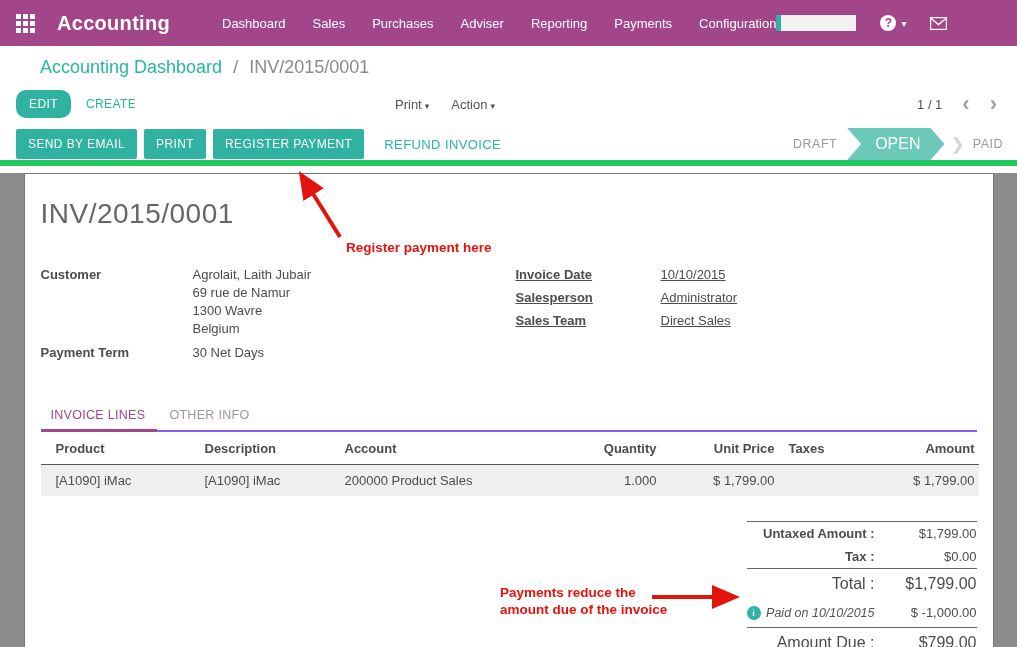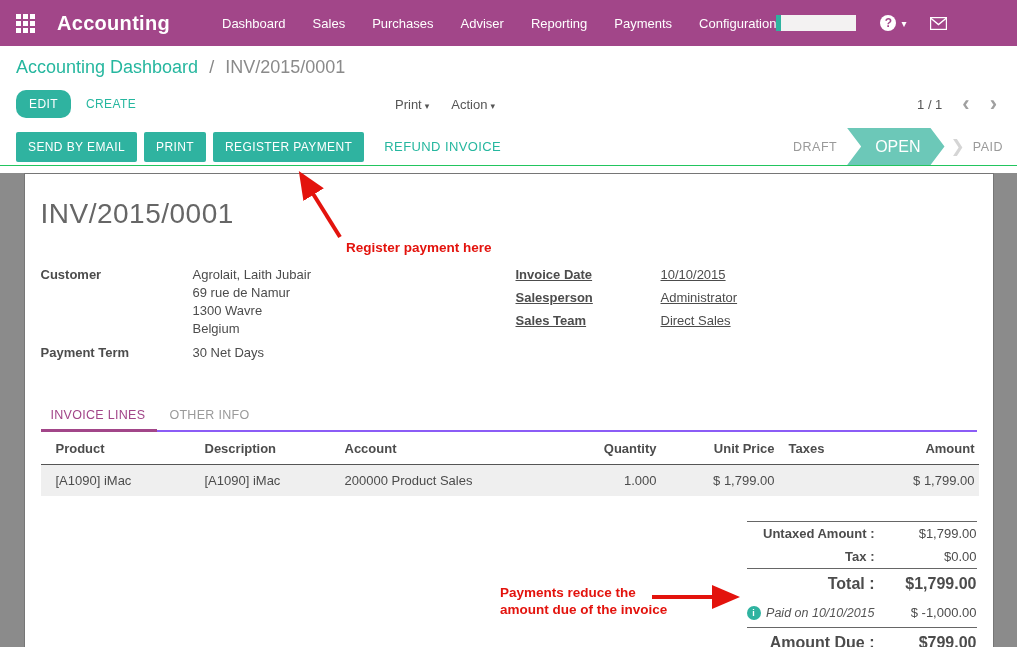--- a/index.html
+++ b/index.html
@@ -16,37 +16,37 @@
   .nav-right { margin-left:auto; display:flex; align-items:center; gap:24px; }
   .white-box { width:80px; height:16px; background:#f3f2f2; border-left:5px solid #2fb3a0; }
   .help-wrap { display:flex; align-items:center; gap:5px; cursor:pointer; }
   .help-circle { width:16px; height:16px; background:#fff; color:#a24689; border-radius:50%;
     font-size:12px; font-weight:bold; display:flex; align-items:center; justify-content:center; }
   .caret-w { color:#fff; font-size:10px; }
   .chat-wrap { display:flex; align-items:center; gap:3px; color:#fff; font-size:15px; cursor:pointer;padding-left:48px; }
 
   
   .header { height:82px; background:#fff; padding:11px 16px 0; position:relative; }
-  .breadcrumb { font-size:18px; }
+  .breadcrumb { font-size:18px;margin-left:24px; }
   .bc-link { color:#26b79f; cursor:pointer; }
   .bc-sep { color:#888; margin:0 6px; }
   .bc-current { color:#8a8a8a; }
   .control-row { margin-top:13px; display:flex; align-items:center; position:relative; height:26px; }
   .btn-edit { background:#2fb3a0; color:#fff; border:none; font-size:12px; letter-spacing:.4px;
     padding:7px 13px; border-radius:10px; cursor:pointer; font-family:inherit; }
   .link-create { color:#26b79f; font-size:12px; letter-spacing:.4px; margin-left:15px; cursor:pointer; }
   .dropdowns { position:absolute; left:379px; display:flex; gap:22px; }
   .dd { font-size:13px; color:#555; cursor:pointer; }
   .dd .caret { font-size:9px; color:#555; margin-left:3px; }
   .pager { position:absolute; right:4px; display:flex; align-items:center; gap:20px; }
   .pager-count { font-size:13px; color:#555; }
   .pg-chev { color:#a0a0a0; font-size:22px; line-height:20px; cursor:pointer; font-weight:bold; }
 
   
-  .statusbar { height:38px; background:#fff; border-bottom:1px solid #22c55e; display:flex; align-items:center; padding-left:16px; }
+  .statusbar { height:38px; background:#fff; border-bottom:6px solid #22c55e; display:flex; align-items:center; padding-left:16px; }
   .sb-btn { background:#2fb3a0; color:#fff; border:none; font-size:12px; letter-spacing:.4px;
     padding:8px 12px; border-radius:2px; margin-right:7px; cursor:pointer; font-family:inherit; }
   .sb-link { color:#26b79f; font-size:13px; letter-spacing:.4px; margin-left:13px; cursor:pointer; }
   .states { margin-left:auto; display:flex; align-items:center; height:100%; }
   .state { font-size:12.5px; letter-spacing:.5px; color:#9a9a9a; cursor:pointer; }
   .state-arrow { height:100%; background:#6cc8b8; color:#fff; display:flex; align-items:center;
     padding:0 24px 0 28px; margin:0 4px 0 10px; cursor:pointer;
     clip-path:polygon(0 0, calc(100% - 14px) 0, 100% 50%, calc(100% - 14px) 100%, 0 100%, 14px 50%); }
   .state-sep { color:#d5d5d5; font-size:17px; margin:0 8px 0 2px; }
   .states .last { margin-right:14px; }
@@ -83,21 +83,21 @@
   .lines .num { text-align:right; }
   .c-prod{width:160px}.c-desc{width:140px}.c-acct{width:240px}.c-qty{width:80px}.c-up{width:118px}.c-tax{width:50px}.c-amt{width:150px}
 
   
   .totals { width:230px; margin:25px 0 0 auto; }
   .t-sep { border-top:1px solid #666; }
   .trow { display:flex; align-items:center; padding:4px 0; font-size:13px; }
   .trow .tlbl { flex:1; text-align:right; font-weight:bold; padding-right:10px; }
   .trow .tval { width:92px; text-align:right; }
   .trow.big { font-size:16px; padding:6px 0; }
-  .trow.big .tlbl, .trow.big .tval { font-weight:bold; }
+  .trow.big .tlbl, .trow.big .tval { font-weight:normal; }
   .paid-row { padding:6px 0 7px; }
   .info-ic { width:14px; height:14px; border-radius:50%; background:#2fb3a0; color:#fff; font-size:9px;
     font-weight:bold; font-style:normal; display:flex; align-items:center; justify-content:center; cursor:pointer; }
   .paid-lbl { flex:1; text-align:right; font-style:italic; color:#555; font-size:12.5px; padding-right:10px; }
 
   
   .overlay { position:absolute; left:0; top:0; width:1017px; height:647px; pointer-events:none; }
   .anno { position:absolute; color:#e3130d; font-weight:bold; font-size:13.5px; line-height:17px; }
   .anno-reg { left:346px; top:239px; white-space:nowrap; }
   .anno-pay { left:500px; top:584px; }

